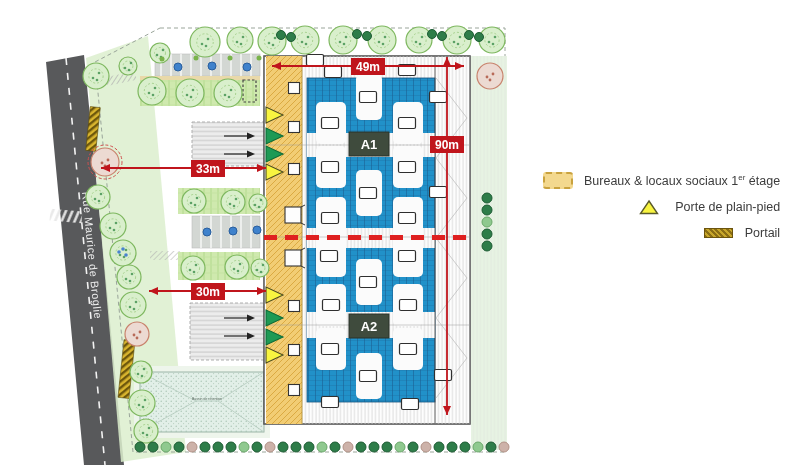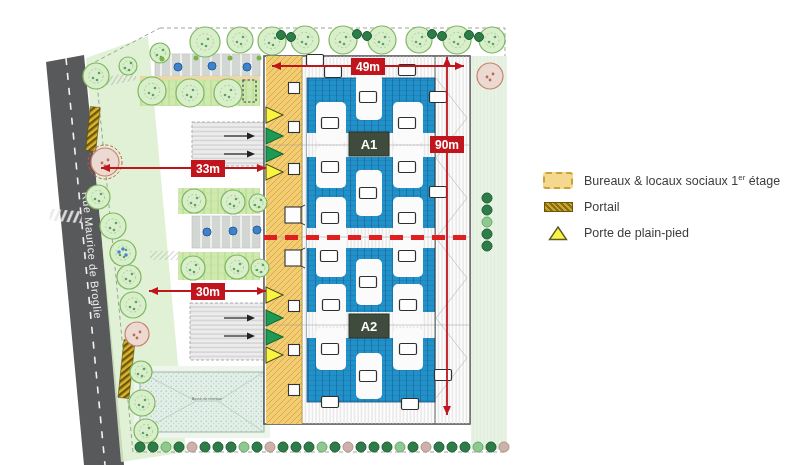--- a/index.html
+++ b/index.html
@@ -6,21 +6,21 @@
   #stage{position:relative;width:791px;height:465px;background:#fff;overflow:hidden;
          font-family:"Liberation Sans",sans-serif;}
   svg text{font-family:"Liberation Sans",sans-serif;}
   .dim-label{fill:#fff;font-weight:bold;font-size:12px;}
   .bldg-label{fill:#fff;font-weight:bold;font-size:13px;}
   .road-label{fill:#ededed;font-size:11px;letter-spacing:0.6px;}
   .basin-label{fill:#5a6a60;font-size:3.5px;}
   
   .legend{position:absolute;left:543px;top:170px;display:flex;flex-direction:column;
           gap:5px;color:#3c3c3c;font-size:12.5px;}
-  .lrow{display:flex;align-items:center;height:21px;}
+  .lrow{display:flex;align-items:center;height:21px;justify-content:flex-end;}
   .lswatch{width:30px;margin-right:11px;display:flex;justify-content:center;align-items:center;}
   .sw-bureaux{width:26px;height:13px;background:#f3d88e;border:2px dashed #c9a23e;border-radius:3px;}
   .sw-portail{width:27px;height:8px;border:1px solid #6b540e;
       background:repeating-linear-gradient(45deg,#8a6d14 0 2px,#c7a62a 2px 4px);}
   sup{font-size:8px;}
 </style>
 </head>
 <body>
 
 <div id="stage">
@@ -492,26 +492,26 @@
 
 <div class="legend">
   <div class="lrow">
     <span class="lswatch">
           <span class="sw-bureaux"></span>
         </span>
     <span><span>Bureaux &amp; locaux sociaux 1</span><sup>er</sup><span> étage</span></span>
   </div>
   <div class="lrow">
     <span class="lswatch">
-          <span class="sw-portail"></span>
-        </span>
-    <span>Portail</span>
-  </div>
-  <div class="lrow">
-    <span class="lswatch">
       <svg width="20" height="16">
             <path d="M10,2 L18.5,14.5 L1.5,14.5 Z" fill="#f8f440" stroke="#5a5a2a" stroke-width="1.4"></path>
           </svg>
     </span>
     <span>Porte de plain-pied</span>
   </div>
+  <div class="lrow">
+    <span class="lswatch">
+          <span class="sw-portail"></span>
+        </span>
+    <span>Portail</span>
+  </div>
 </div>
 </div>
 
 </body></html>

